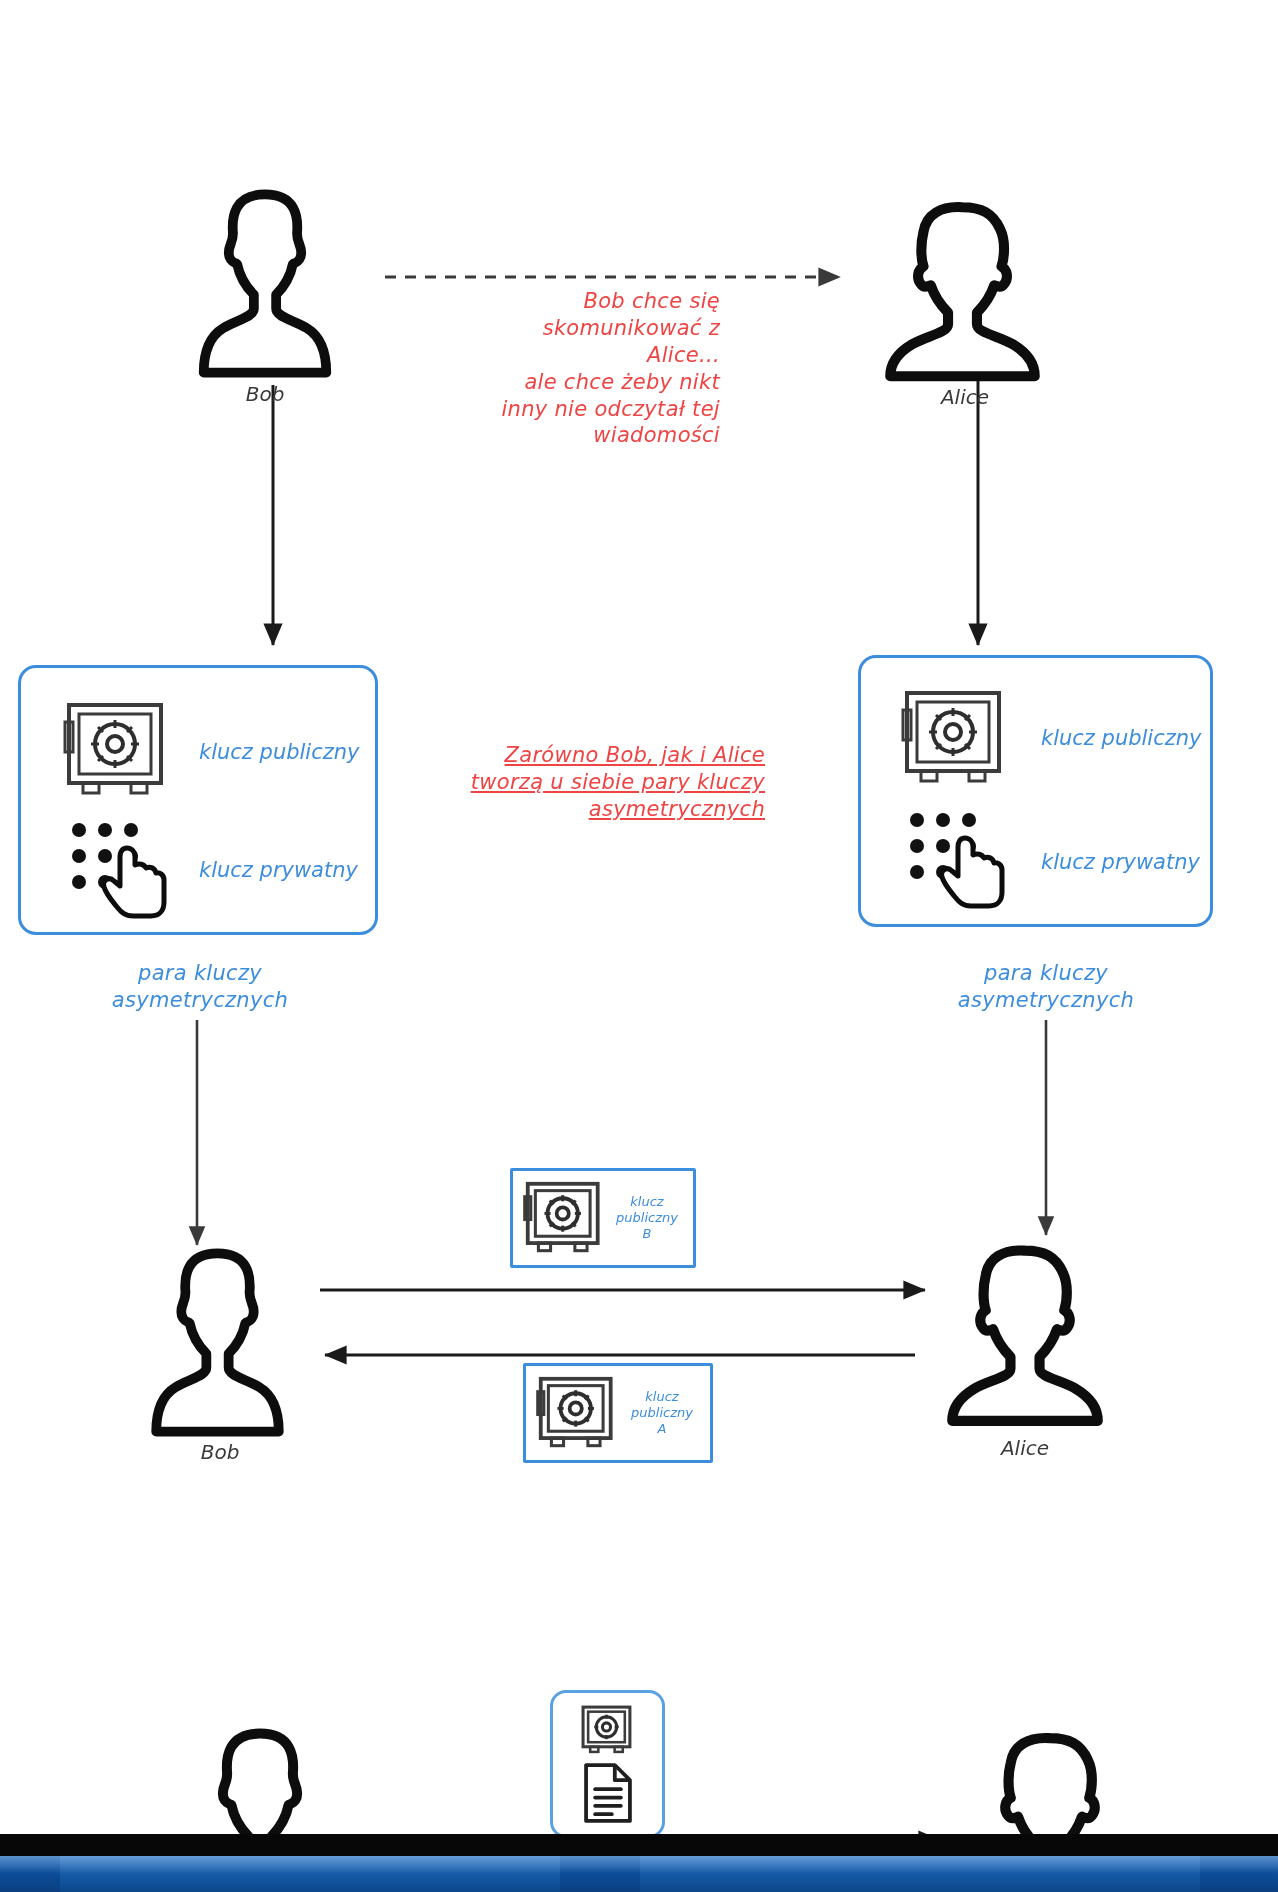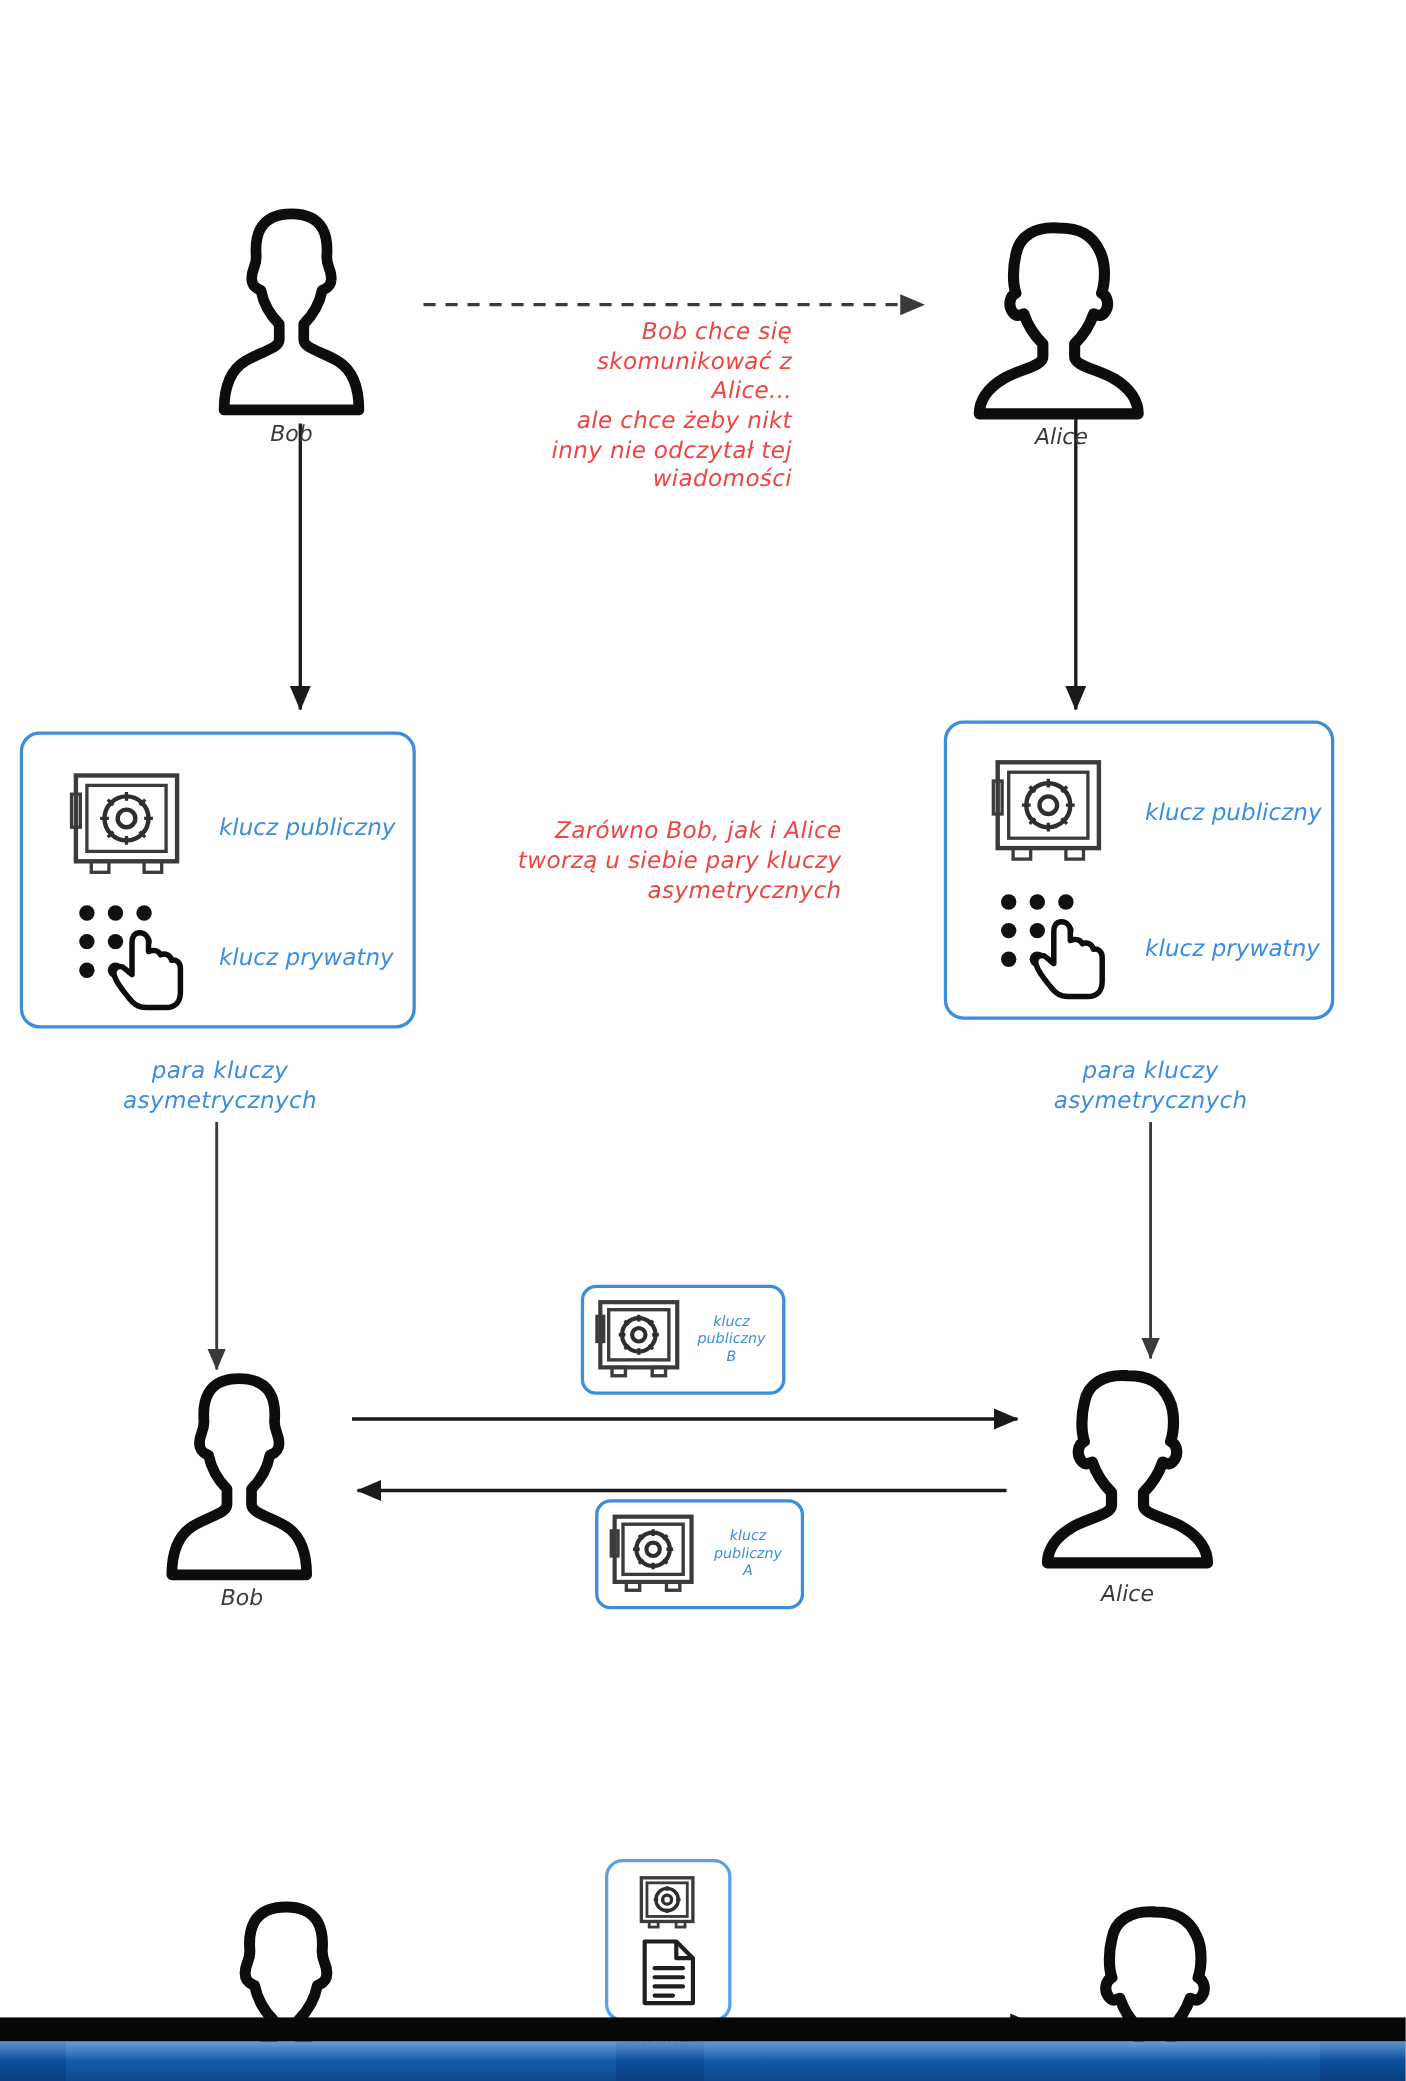--- a/index.html
+++ b/index.html
@@ -70,27 +70,26 @@
     color:#3d8ddd;
     font-size:21px;
     font-style:italic;
     white-space:nowrap;
   }
 
   
   .chip{
     position:absolute;
     border:3px solid #3d8ddd;
-    border-radius:14px;
+    border-radius:2px;
     background:#fff;
     box-sizing:border-box;
     display:flex;
     align-items:center;
     justify-content:flex-start;
-    margin-left:18px;
   }
   .chip .chiptext{
     color:#3d8ddd;
     font-size:13px;
     line-height:1.22;
     text-align:center;
     font-style:italic;
     white-space:pre-line;
     flex:1;
   }
@@ -281,21 +280,21 @@
                  L99 62 C99 57 95 54 91 55 C90 50 85 48 81 50 C79 46 74 45 70 47
                  L70 39 C70 34 67 30 62 30 Z" fill="#fff" stroke="#0d0d0d" stroke-width="5" stroke-linejoin="round"></path>
       </svg>
     </div>
     <div class="kl hand" style="position:absolute;left:180px;top:192px;">klucz prywatny</div>
   </div>
 
   <div class="bluelabel hand" style="left:936px;top:960px;width:220px;">para kluczy
 asymetrycznych</div>
 
-  <div class="note hand" style="left:455px;top:742px;width:310px;">Zarówno Bob, jak i Alice
+  <div class="note hand" style="left:455px;top:742px;width:310px;text-decoration:underline;">Zarówno Bob, jak i Alice
 tworzą u siebie pary kluczy
 asymetrycznych</div>
 
   <div class="person" style="left:145px;top:1245px;width:145px;height:195px;">
     <svg width="145" height="195" viewBox="0 0 100 140">
       <path d="M50 6 C28 6 26 22 27 34 C27 41 24 42 24 48 C24 54 28 55 30 56
                C32 66 38 74 42 78 L42 88 C42 94 30 96 20 102 C10 108 6 120 6 134 L94 134
                C94 120 90 108 80 102 C70 96 58 94 58 88 L58 78 C62 74 68 66 70 56
                C72 55 76 54 76 48 C76 42 73 41 73 34 C74 22 72 6 50 6 Z" fill="none" stroke="#0d0d0d" stroke-width="7" stroke-linejoin="round"></path>
     </svg>

